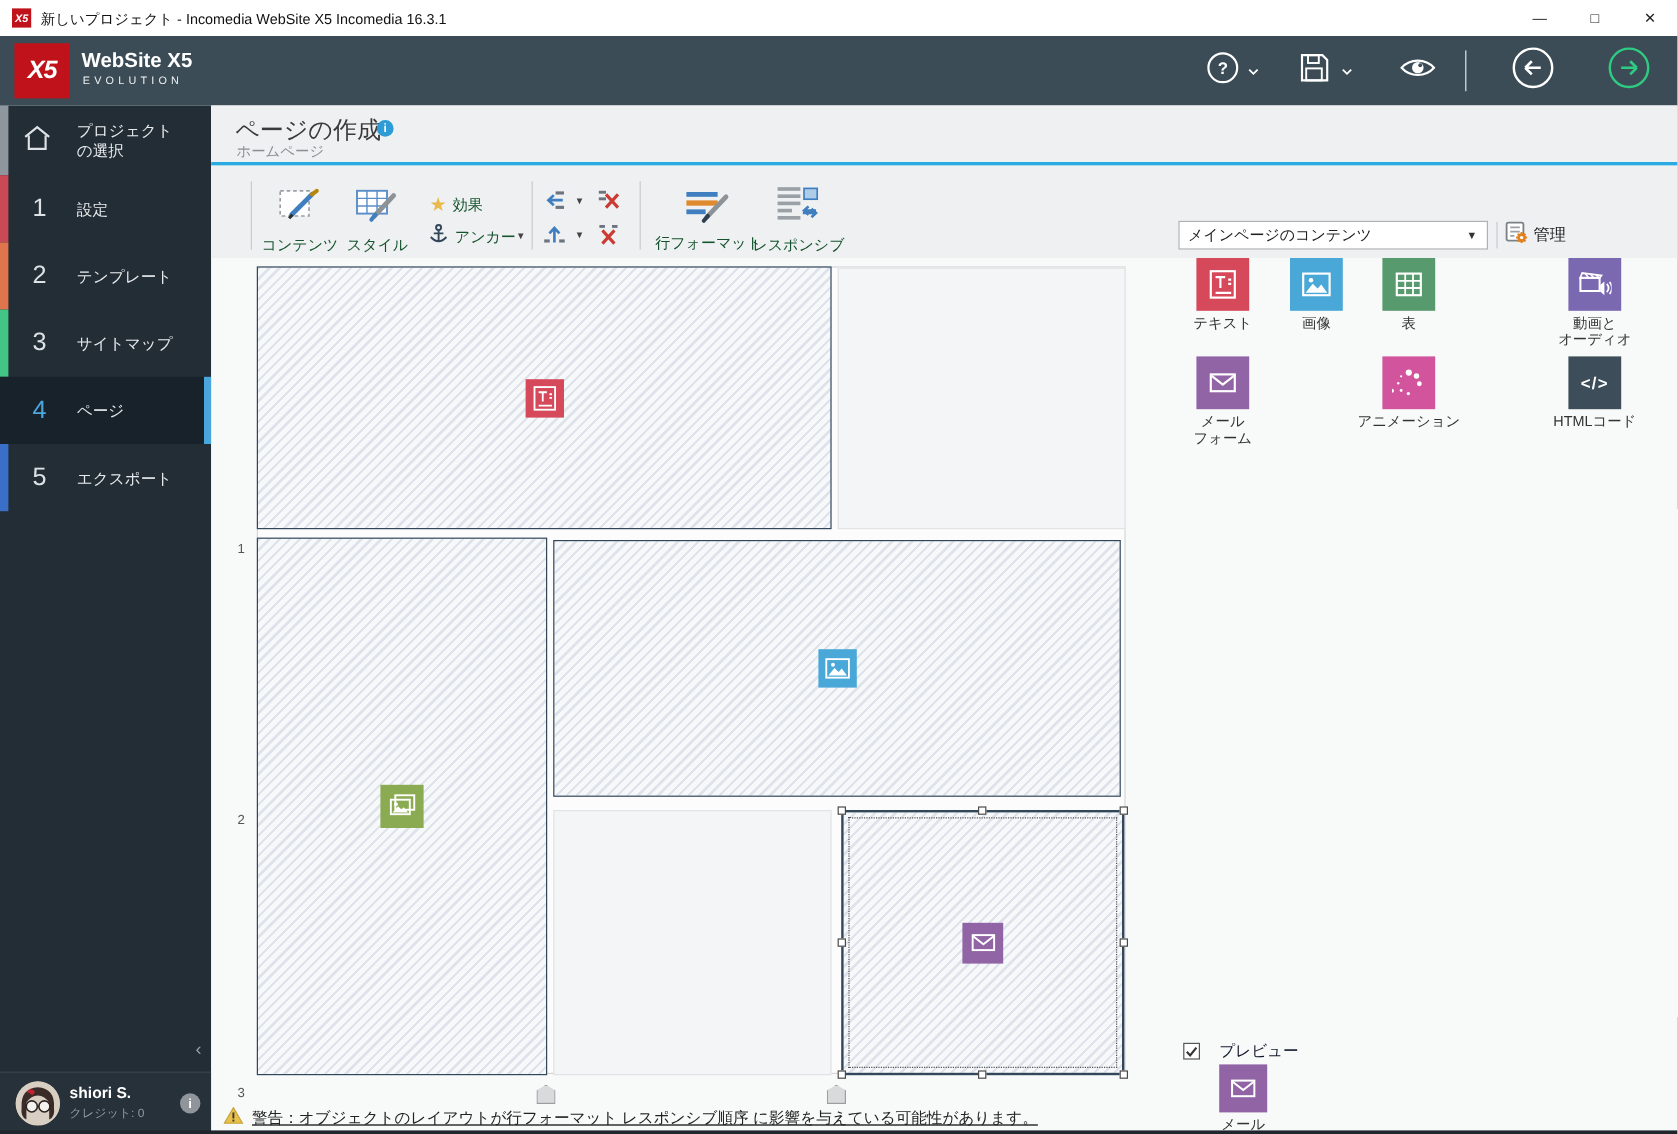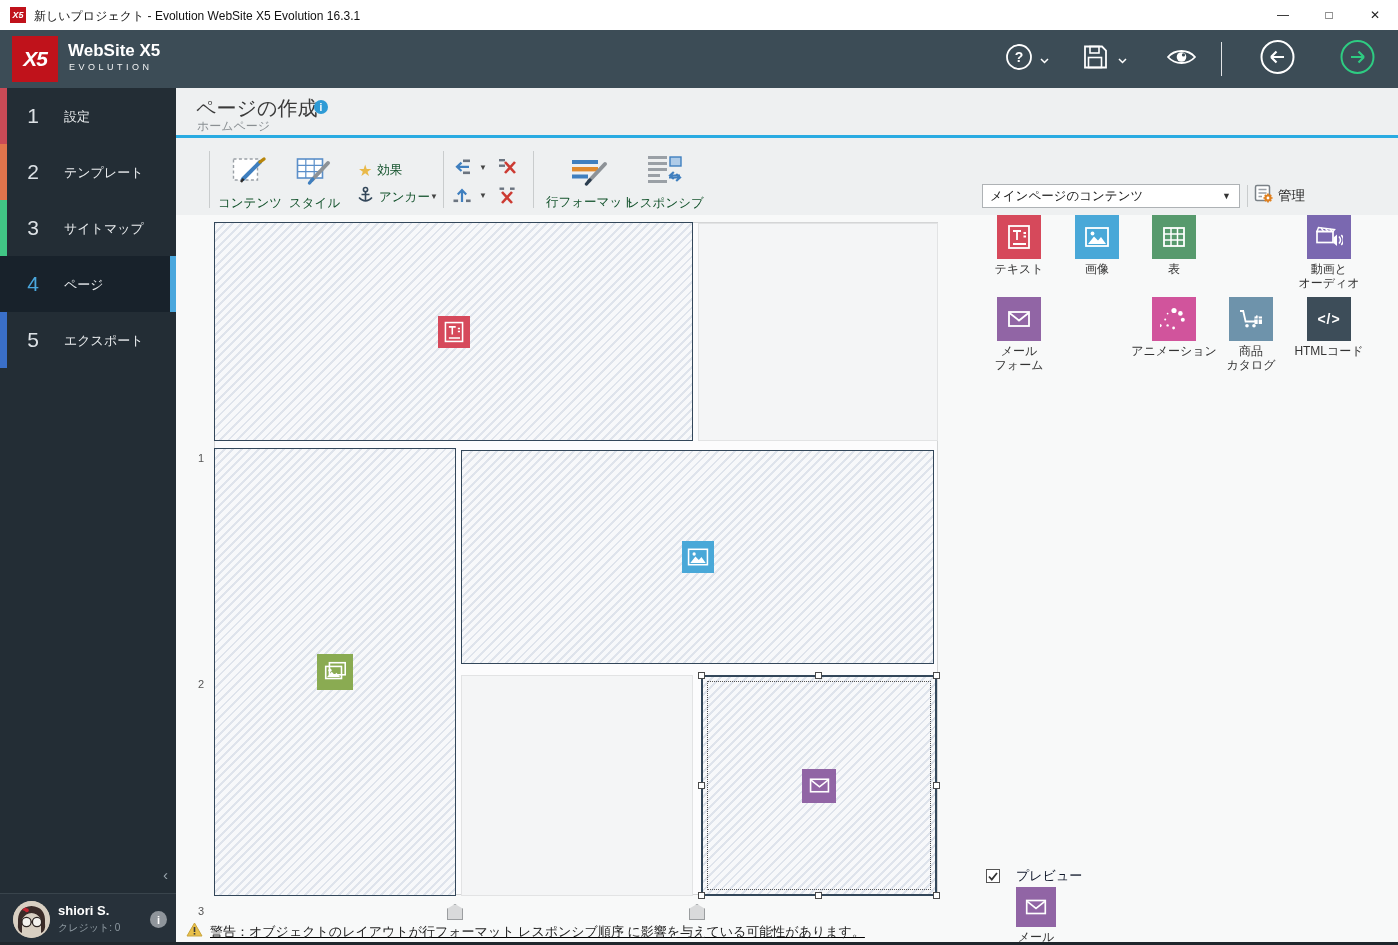--- a/index.html
+++ b/index.html
@@ -100,21 +100,21 @@
 
   .bottom-edge { position:absolute; left:0; bottom:0; width:1398px; height:3px; background:#20262c; }
 </style>
 </head>
 <body>
 
 <div class="app">
 
   <div class="titlebar">
     <div class="tb-logo">X5</div>
-    <div class="tb-title">新しいプロジェクト - Evolution WebSite X5 Evolution 16.3.1</div>
+    <div class="tb-title">新しいプロジェクト - Incomedia WebSite X5 Incomedia 16.3.1</div>
     <div class="tb-controls">
       <span class="tb-btn">—</span>
       <span class="tb-btn">□</span>
       <span class="tb-btn">✕</span>
     </div>
   </div>
 
   <div class="appheader">
     <div class="hd-logo">X5</div>
     <div class="hd-brand">WebSite X5</div>
@@ -160,20 +160,33 @@
     <div class="hd-ic" style="left:1339px">
       <svg width="37" height="37" viewBox="0 0 37 37">
           <circle cx="18.5" cy="18.5" r="16" fill="none" stroke="#2ecc82" stroke-width="2"></circle>
           <path d="M12,18.5 H25 M25,18.5 l-5.5,-5.5 M25,18.5 l-5.5,5.5" fill="none" stroke="#2ecc82" stroke-width="2.2"></path>
         </svg>
     </div>
   </div>
 
   <div class="sidebar">
 
+    <div class="sb-item first">
+      <span class="sb-strip" style="background-color: rgb(142, 151, 158);"></span>
+      <span class="sb-ico">
+        <svg width="26" height="24" viewBox="0 0 26 24">
+            <path d="M3,11 L13,3 L23,11 M6,10 V21 H20 V10" fill="none" stroke="#dde2e6" stroke-width="1.8"></path>
+          </svg>
+      </span>
+      <span class="sb-label">
+        <span style="display:block">プロジェクト</span>
+        <span style="display:block">の選択</span>
+      </span>
+
+    </div>
 
     <div class="sb-item">
       <span class="sb-strip" style="background-color: rgb(201, 74, 86);"></span>
       <span class="sb-num">1</span>
       <span class="sb-label">設定</span>
 
     </div>
 
     <div class="sb-item">
       <span class="sb-strip" style="background-color: rgb(224, 116, 76);"></span>
@@ -491,35 +504,20 @@
               <circle cx="13.6" cy="23" r="1.4" fill="#fff"></circle>
               <circle cx="7.6" cy="20.4" r="1.2" fill="#fff"></circle>
               <circle cx="5.2" cy="14.4" r="1" fill="#fff"></circle>
               <circle cx="7.6" cy="8.6" r="0.9" fill="#fff"></circle>
             </svg>
         </div>
         <div class="tile-label">
             <span style="display:block">アニメーション</span>
           </div>
       </div>
-      <div class="tile-wrap" style="left:1029px; top:82px">
-        <div class="tile" style="background-color: rgb(110, 147, 171);">
-          <svg width="28" height="28" viewBox="0 0 28 28">
-              <path d="M3,6 h3.2 l2.4,10.5 h9.5 l2,-6" fill="none" stroke="#fff" stroke-width="1.8"></path>
-              <circle cx="10" cy="20.8" r="1.8" fill="#fff"></circle>
-              <circle cx="17" cy="20.8" r="1.8" fill="#fff"></circle>
-              <rect x="17.5" y="11.5" width="7.5" height="7.5" fill="#fff"></rect>
-              <path d="M17.5,14 H25 M21.2,11.5 V19" stroke="#6e93ab" stroke-width="1"></path>
-            </svg>
-        </div>
-        <div class="tile-label">
-            <span style="display:block">商品</span>
-            <span style="display:block">カタログ</span>
-          </div>
-      </div>
       <div class="tile-wrap" style="left:1107px; top:82px">
         <div class="tile" style="background-color: rgb(61, 77, 89);">
           <span style="color:#fff; font-weight:bold; font-size:14px; letter-spacing:1px;">&lt;/&gt;</span>
         </div>
         <div class="tile-label">
             <span style="display:block">HTMLコード</span>
           </div>
       </div>
 
       <div class="chk-row">

